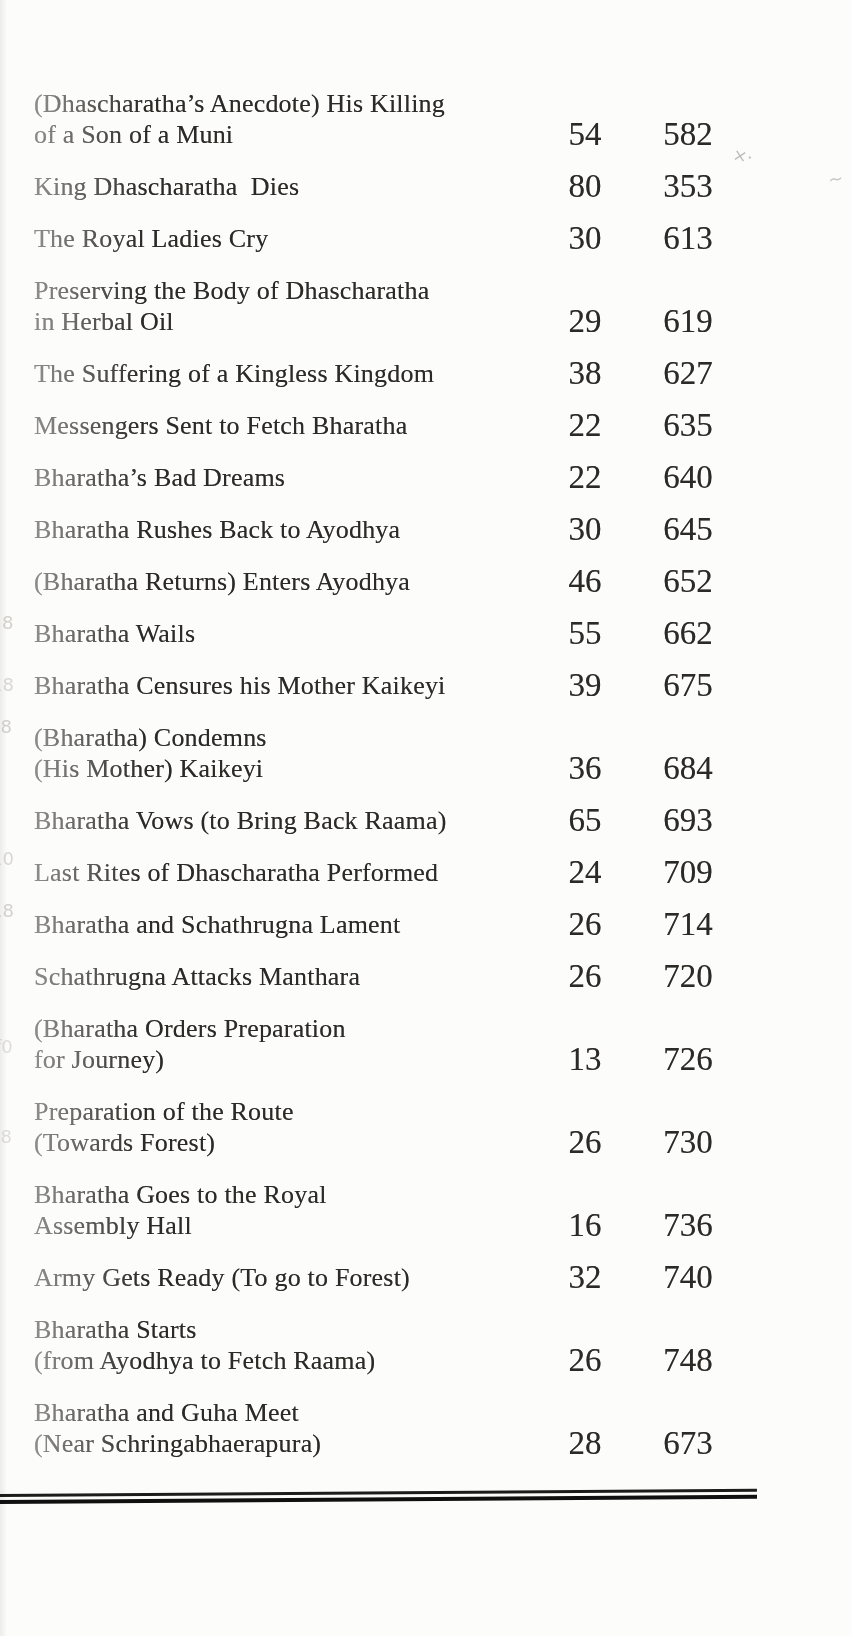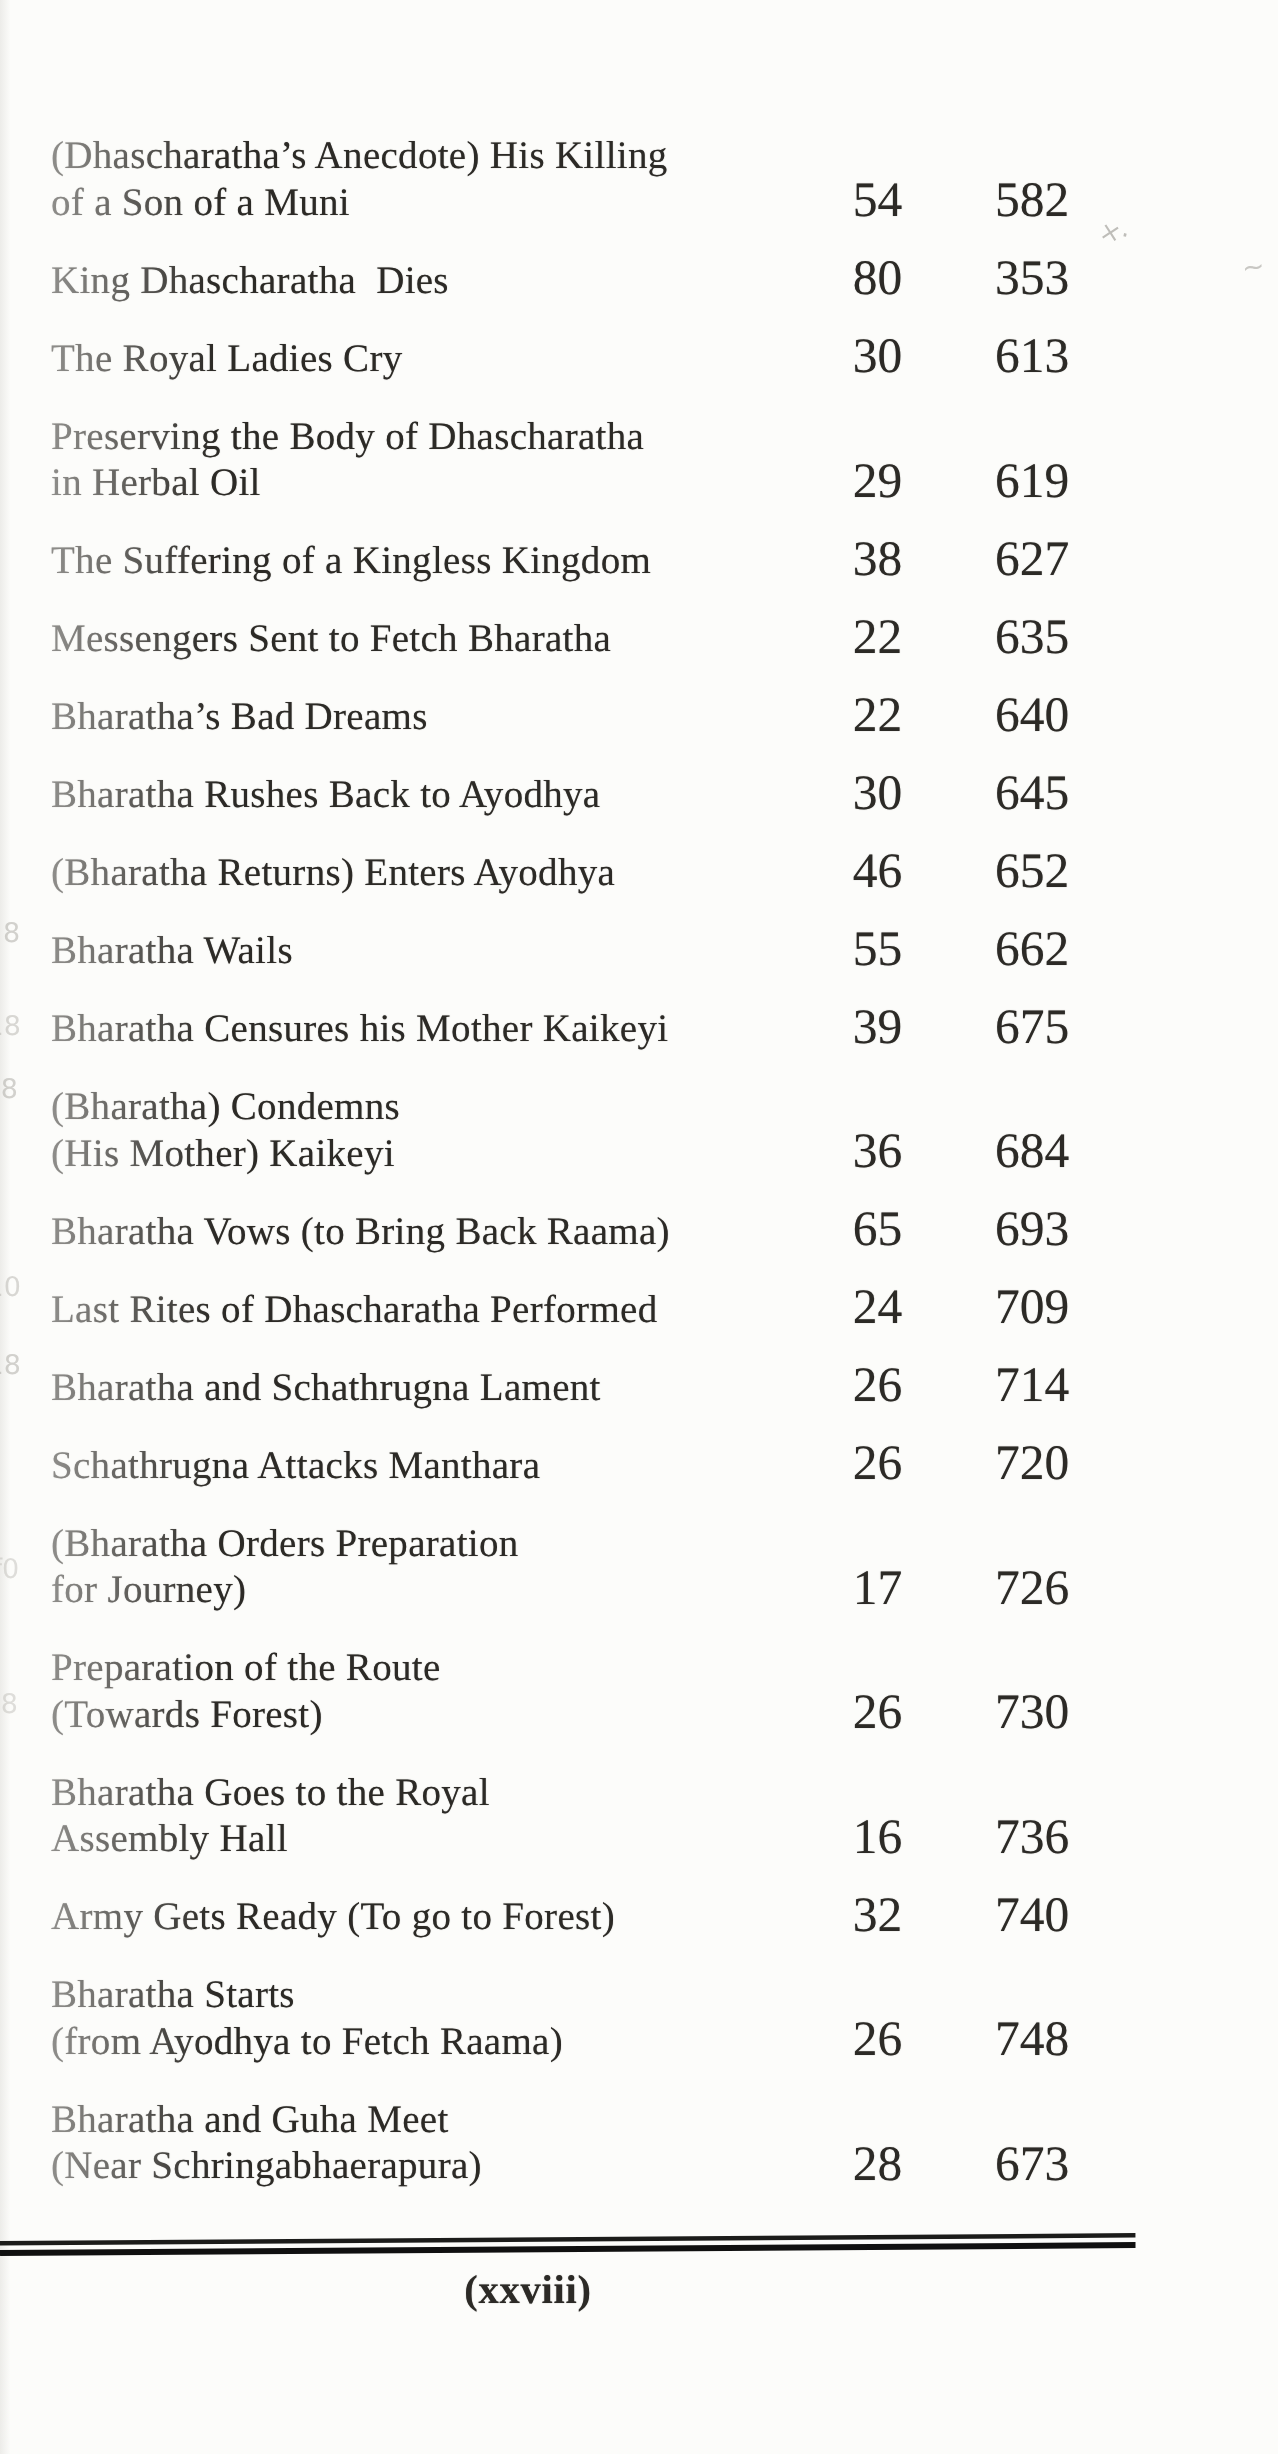--- a/index.html
+++ b/index.html
@@ -173,21 +173,21 @@
         </div>
     <div class="num verses">26</div>
     <div class="num pageno">720</div>
   </div>
 
   <div class="row">
     <div class="title">
           <div class="tline">(Bharatha Orders Preparation</div>
           <div class="tline">for Journey)</div>
         </div>
-    <div class="num verses">17</div>
+    <div class="num verses">13</div>
     <div class="num pageno">726</div>
   </div>
 
   <div class="row">
     <div class="title">
           <div class="tline">Preparation of the Route</div>
           <div class="tline">(Towards Forest)</div>
         </div>
     <div class="num verses">26</div>
     <div class="num pageno">730</div>
@@ -225,21 +225,20 @@
           <div class="tline">(Near Schringabhaerapura)</div>
         </div>
     <div class="num verses">28</div>
     <div class="num pageno">673</div>
   </div>
 </div>
   <div class="rule">
     <div class="rule-top"></div>
     <div class="rule-bot"></div>
   </div>
-  <div class="folio">(xxviii)</div>
   <div class="artifacts">
       <span class="art" style="left: 733px; top: 146px; font-size: 17px; opacity: 0.55; color: rgb(141, 139, 132); transform: rotate(12deg);">×·</span>
       <span class="art" style="left: 828px; top: 168px; font-size: 18px; opacity: 0.5; color: rgb(150, 148, 142); transform: rotate(-8deg);">~</span>
       <span class="art" style="left: 2px; top: 612px; font-size: 18px; opacity: 0.5; color: rgb(169, 167, 161); transform: rotate(0deg);">8</span>
       <span class="art" style="left: -9px; top: 674px; font-size: 18px; opacity: 0.45; color: rgb(174, 172, 166); transform: rotate(0deg);">18</span>
       <span class="art" style="left: -6px; top: 716px; font-size: 18px; opacity: 0.5; color: rgb(169, 167, 161); transform: rotate(0deg);">-8</span>
       <span class="art" style="left: -9px; top: 848px; font-size: 18px; opacity: 0.45; color: rgb(174, 172, 166); transform: rotate(0deg);">10</span>
       <span class="art" style="left: -9px; top: 900px; font-size: 18px; opacity: 0.5; color: rgb(169, 167, 161); transform: rotate(0deg);">18</span>
       <span class="art" style="left: -5px; top: 1036px; font-size: 18px; opacity: 0.4; color: rgb(179, 177, 171); transform: rotate(0deg);">f0</span>
       <span class="art" style="left: -11px; top: 1126px; font-size: 18px; opacity: 0.4; color: rgb(179, 177, 171); transform: rotate(0deg);">18</span>

